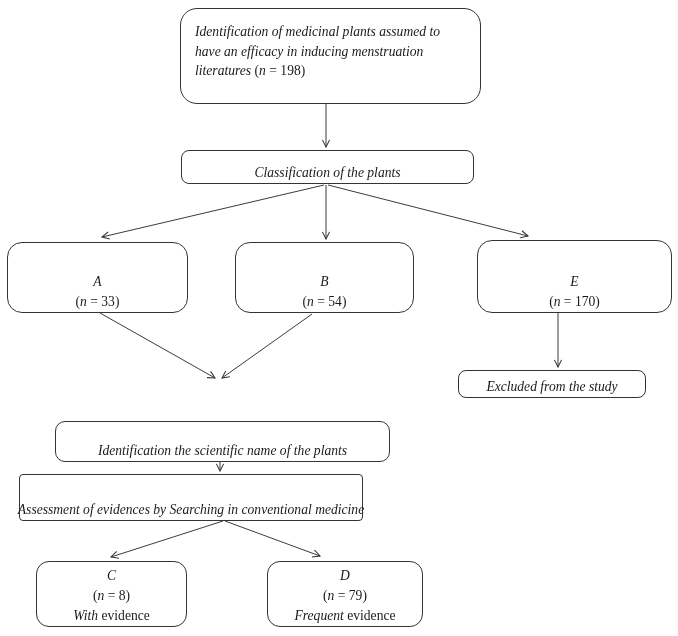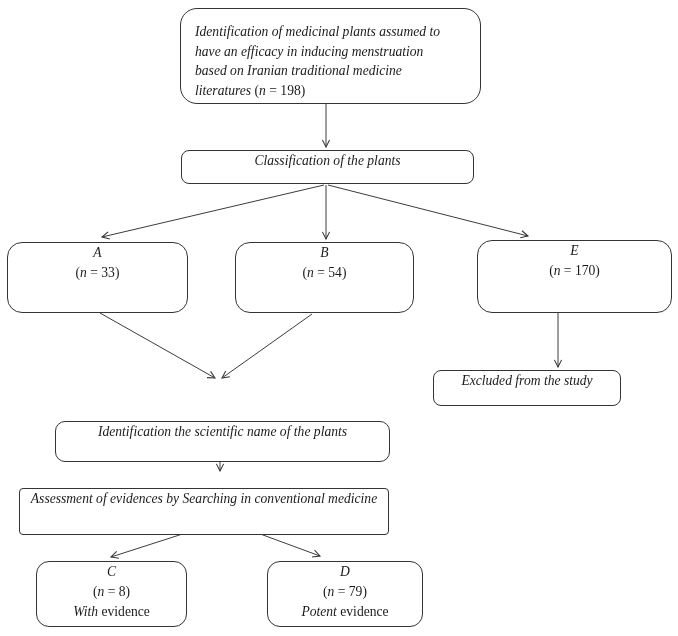--- a/index.html
+++ b/index.html
@@ -23,21 +23,21 @@
   }
   .node {
     position: absolute;
     box-sizing: border-box;
     border: 1px solid #343434;
     background: #ffffff;
     color: #1a1a1a;
     display: flex;
     flex-direction: column;
     align-items: center;
-    justify-content: flex-start;
+    justify-content: flex-end;
     text-align: center;
     font-size: 13.6px;
     line-height: 20px;
     font-style: italic;
     white-space: nowrap;
   }
   .node .ln { white-space: nowrap; }
   .it { font-style: italic; }
   .rm { font-style: normal; }
   
@@ -47,23 +47,23 @@
     align-items: flex-start;
     justify-content: flex-start;
     text-align: left;
     padding: 13px 14px 0 14px;
     line-height: 19.5px;
   }
   .n-classification { left: 181px; top: 150px; width: 293px; height: 34px; border-radius: 8px; }
   .n-a { left: 7px;   top: 242px; width: 181px; height: 71px; border-radius: 15px; }
   .n-b { left: 235px; top: 242px; width: 179px; height: 71px; border-radius: 15px; }
   .n-e { left: 477px; top: 240px; width: 195px; height: 73px; border-radius: 15px; }
-  .n-excluded { left: 433px; top: 370px; width: 188px; height: 36px; border-radius: 8px; }
+  .n-excluded { left: 458px; top: 370px; width: 188px; height: 28px; border-radius: 8px; }
   .n-scientific { left: 55px; top: 381px; width: 335px; height: 41px; border-radius: 10px; margin-top: 40px; }
-  .n-assessment { left: 19px; top: 488px; width: 370px; height: 47px; border-radius: 4px; }
+  .n-assessment { left: 19px; top: 474px; width: 344px; height: 47px; border-radius: 4px; }
   .n-c { left: 36px;  top: 561px; width: 151px; height: 66px; border-radius: 13px; }
   .n-d { left: 267px; top: 561px; width: 156px; height: 66px; border-radius: 13px; }
 </style>
 </head>
 <body>
 
 <div class="canvas">
 
   <svg class="arrows" width="678" height="636" viewBox="0 0 678 636">
     <defs>
@@ -81,21 +81,20 @@
       <line x1="558" y1="313" x2="558" y2="367" marker-end="url(#ah)"></line>
       <line x1="220" y1="422" x2="220" y2="471" marker-end="url(#ah)"></line>
       <line x1="223" y1="521" x2="111" y2="557" marker-end="url(#ah)"></line>
       <line x1="225" y1="521" x2="320" y2="556" marker-end="url(#ah)"></line>
     </g>
   </svg>
 
   <div class="node n-source">
     <div class="ln it">Identification of medicinal plants assumed to</div>
     <div class="ln it">have an efficacy in inducing menstruation</div>
-    <div class="ln it">based on Iranian traditional medicine</div>
     <div class="ln"><span class="it">literatures </span><span class="rm">(</span><span class="it">n</span><span class="rm"> = 198)</span></div>
   </div>
 
   <div class="node n-classification">
     <div class="ln it">Classification of the plants</div>
   </div>
 
   <div class="node n-a">
     <div class="ln it">A</div>
     <div class="ln"><span class="rm">(</span><span class="it">n</span><span class="rm"> = 33)</span></div>
@@ -125,16 +124,16 @@
 
   <div class="node n-c">
     <div class="ln it">C</div>
     <div class="ln"><span class="rm">(</span><span class="it">n</span><span class="rm"> = 8)</span></div>
     <div class="ln"><span class="it">With</span><span class="rm"> evidence</span></div>
   </div>
 
   <div class="node n-d">
     <div class="ln it">D</div>
     <div class="ln"><span class="rm">(</span><span class="it">n</span><span class="rm"> = 79)</span></div>
-    <div class="ln"><span class="it">Potent</span><span class="rm"> evidence</span></div>
+    <div class="ln"><span class="it">Frequent</span><span class="rm"> evidence</span></div>
   </div>
 
 </div>
 
 </body></html>

